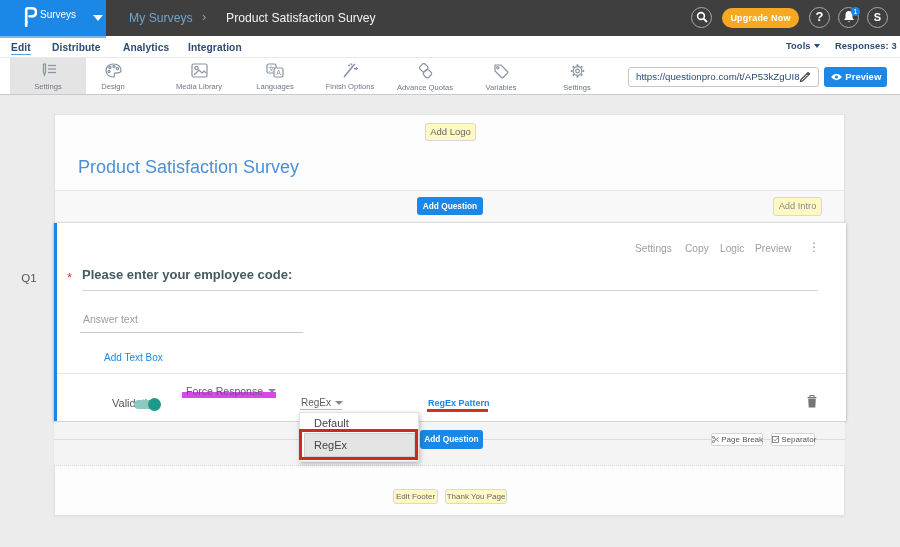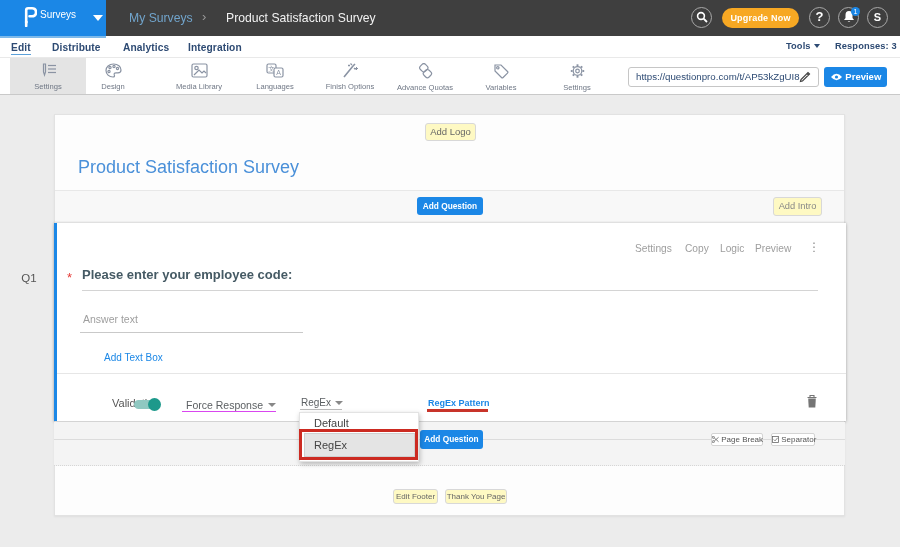--- a/index.html
+++ b/index.html
@@ -57,21 +57,21 @@
 #qline { position:absolute; left:25px; top:67px; width:736px; height:1px; background:#d4d4d4; }
 #anstext { position:absolute; left:26px; top:90px; font-size:10.5px; color:#9e9e9e; }
 #ansline { position:absolute; left:23px; top:109px; width:223px; height:1px; background:#c9c9c9; }
 #addtextbox { position:absolute; left:47px; top:129px; font-size:10px; color:#1b87e6; }
 #vdivider { position:absolute; left:0px; top:150px; width:789px; height:1px; background:#e6e6e6; }
 #vlabel { position:absolute; left:23px; top:174px; font-size:11px; color:#555;margin-left:32px; }
 #toggle { position:absolute; left:77px; top:177px; width:26px; height:9px; background:#8fc8c1; border-radius:5px; }
 #toggle .knob { position:absolute; right:-1px; top:-2px; width:13px; height:13px; background:#1d998b; border-radius:50%; }
 .vdrop { position:absolute; font-size:10.5px; color:#5c6063; }
 .vcaret { position:absolute; width:0; height:0; border-left:4px solid transparent; border-right:4px solid transparent; border-top:4px solid #888; }
-#fr { left:125px; top:176px; width:94px; border-bottom:1px solid #d946ef; height:13px; }
+#fr { left:125px; top:162px; width:94px; border-bottom:6px solid #d946ef; height:13px; }
 #fr span { position:absolute; left:4px; top:0; }
 #rx { left:243px; top:174px; width:42px; border-bottom:1px solid #bbb; height:13px; }
 #rx span { position:absolute; left:1px; top:0; font-size:10px; }
 #rxpat { position:absolute; left:371px; top:175px; font-size:9px; font-weight:bold; color:#1b87e6; }
 #rxpatline { position:absolute; left:370px; top:186px; width:61px; height:3px; background:#c8342a; }
 
 
 #strip2 { position:absolute; left:54px; top:422px; width:791px; height:44px; background:#f4f4f4; border-bottom:1px dotted #d6d6d6; }
 #strip2 .hline { position:absolute; left:0; top:17px; width:791px; height:1px; background:#dcdcdc; }
 #addq2 { left:366px; top:8px; width:63px; height:19px; line-height:19px; }

